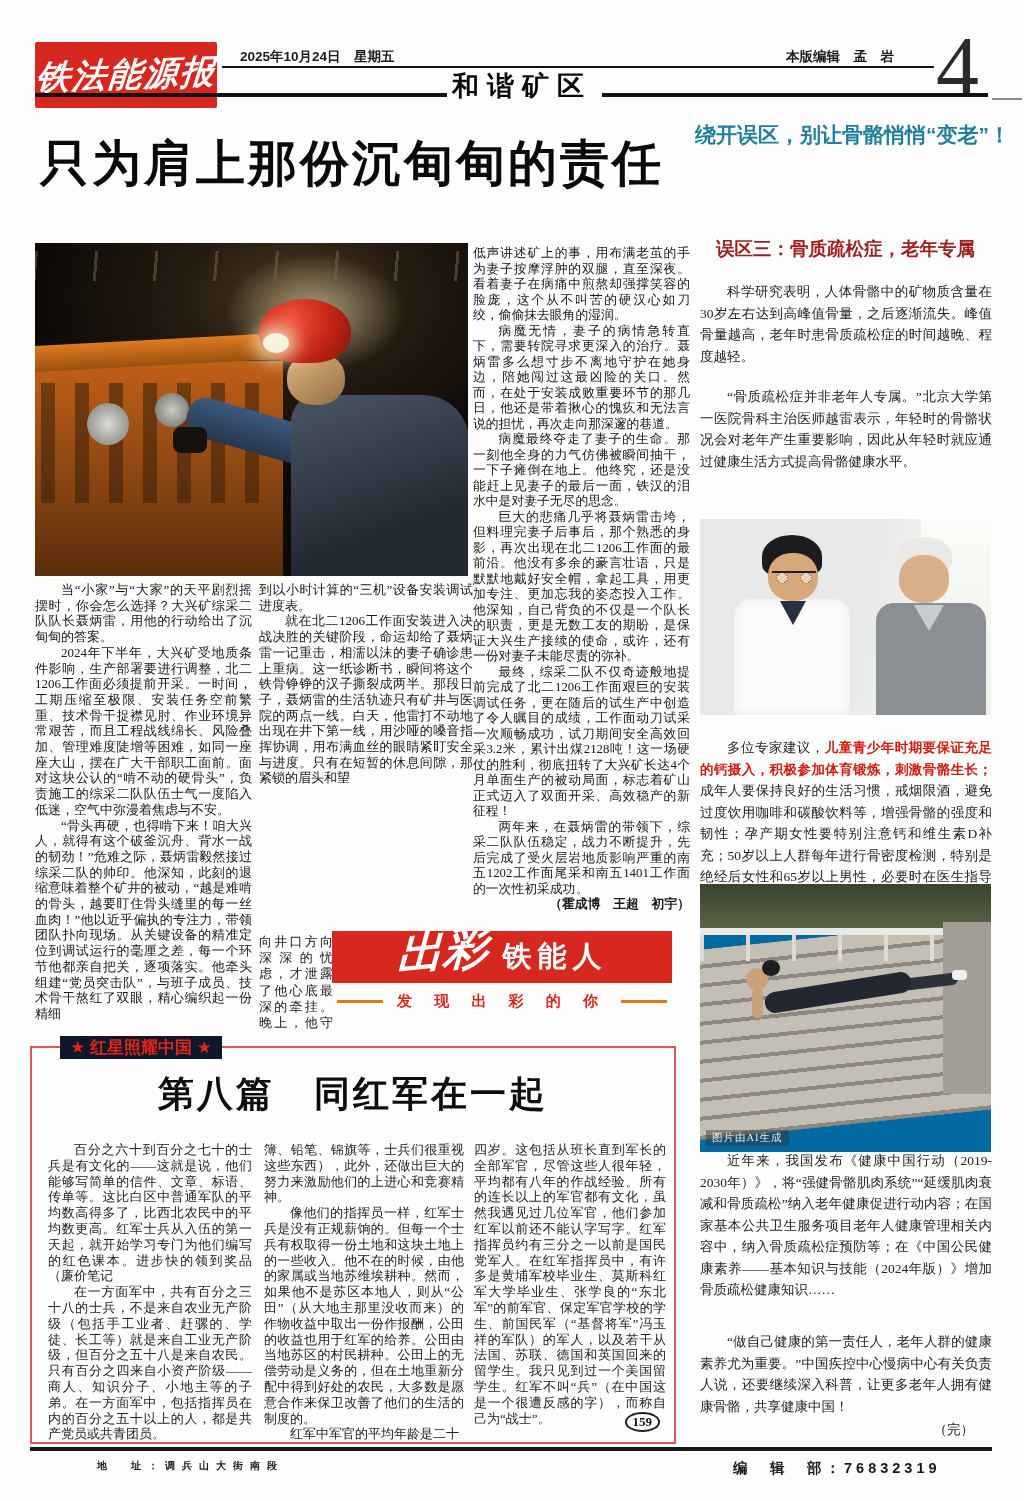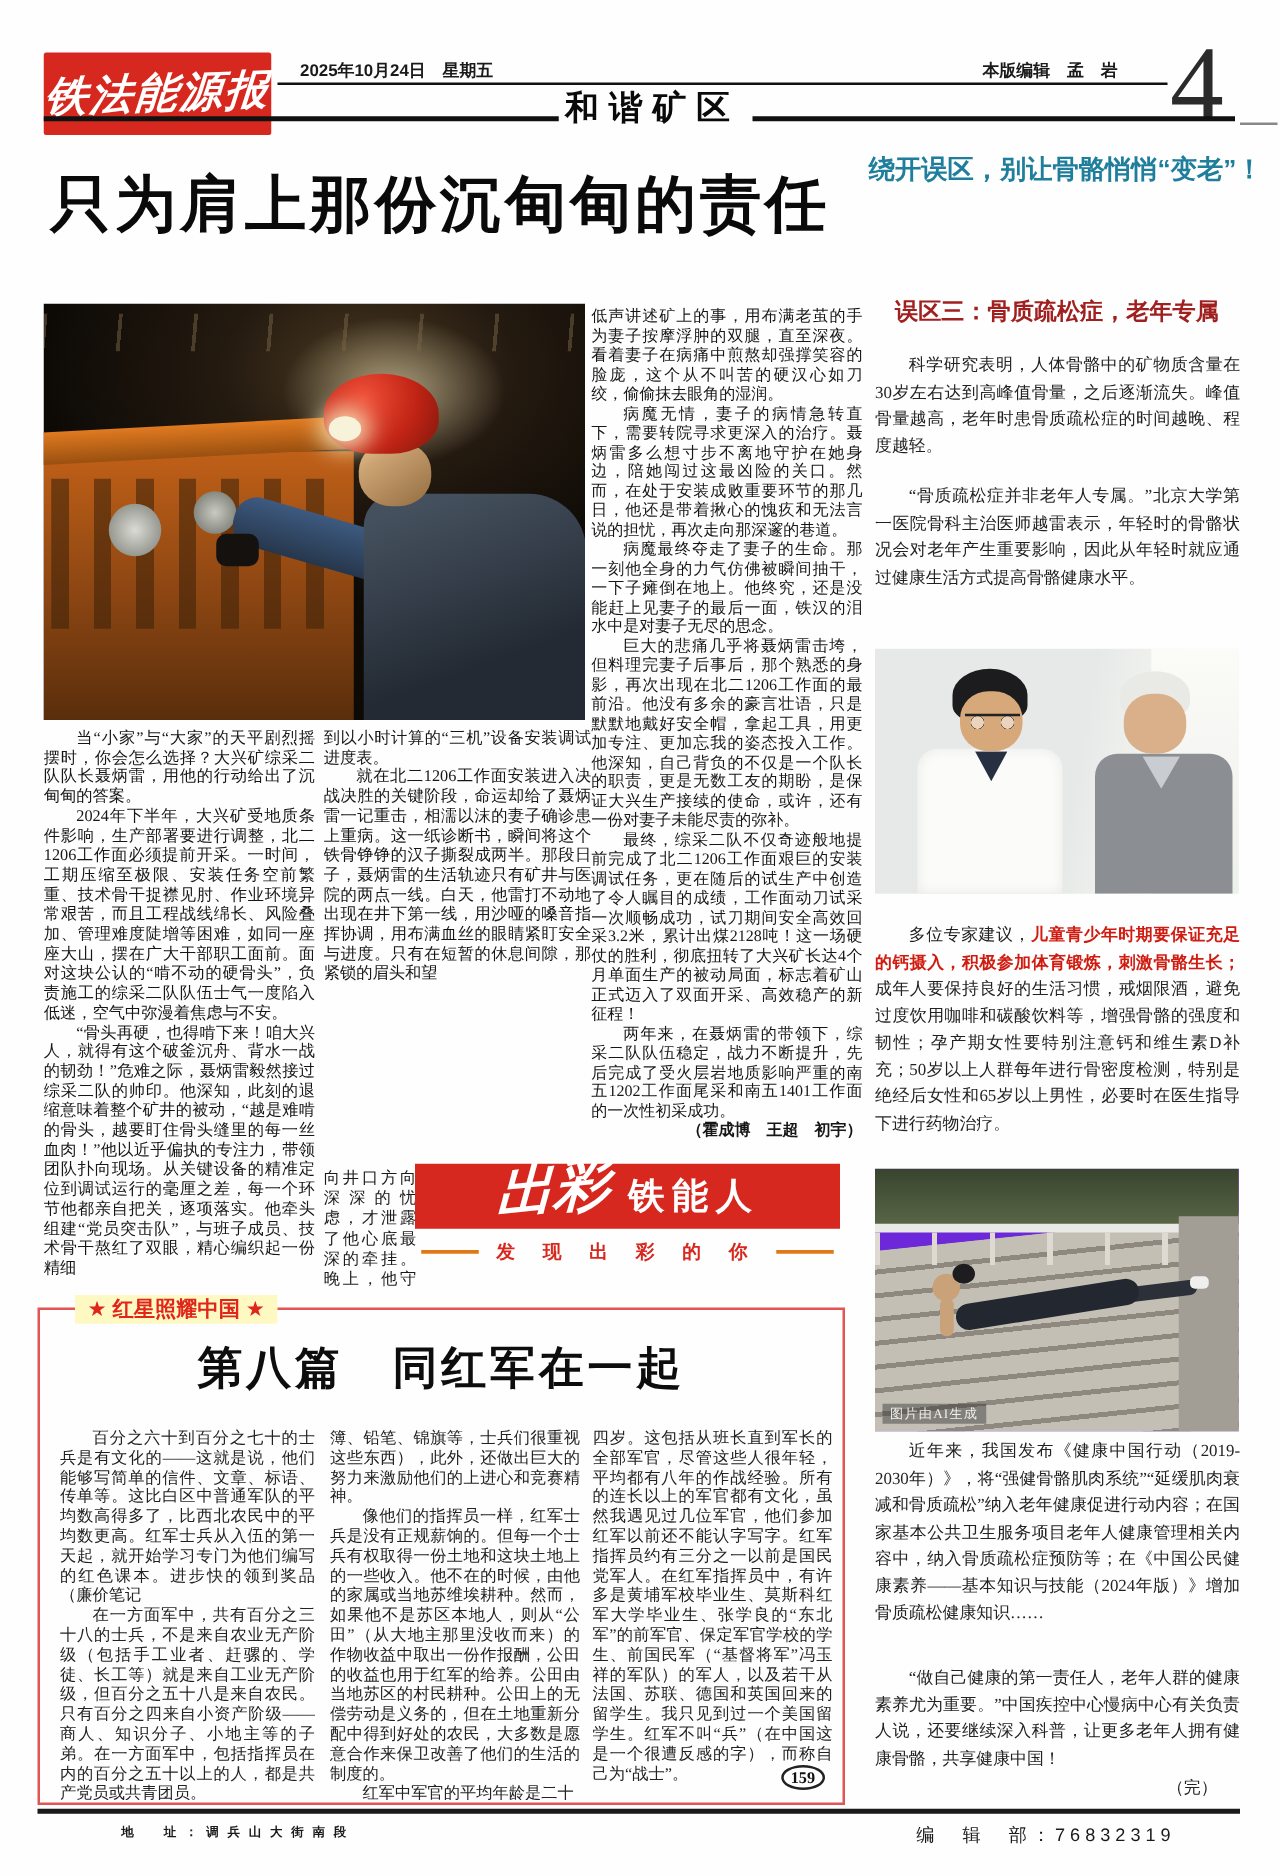--- a/index.html
+++ b/index.html
@@ -69,21 +69,21 @@
   .badge-bar{position:relative;width:340px;height:52px;background:#d6281e;display:flex;align-items:center;justify-content:center;}
   .badge-script{color:#fff;font-size:46px;font-weight:bold;font-style:italic;font-family:"DejaVu Serif",serif;
     transform:rotate(-6deg) skewX(-8deg);position:relative;top:-7px;margin-right:14px;white-space:nowrap;}
   .badge-rest{color:#fff;font-size:29px;font-weight:bold;letter-spacing:6px;white-space:nowrap;}
   .badge-tagrow{margin-top:9px;display:flex;align-items:center;justify-content:center;gap:14px;}
   .badge-dash{width:46px;height:3px;background:#e07818;}
   .badge-tag{color:#d6281e;font-size:15px;font-weight:bold;letter-spacing:9px;white-space:nowrap;}
 
   
   .rsbox{left:30px;top:1046px;width:642px;height:394px;border:2px solid #e25555;background:#fefefe;}
-  .rs-label{position:absolute;left:28px;top:-12px;background:#fef9c3;padding:0 10px;color:#e0251a;
+  .rs-label{position:absolute;left:28px;top:-12px;background:#0f172a;padding:0 10px;color:#e0251a;
     font-size:17px;font-weight:bold;white-space:nowrap;}
   .rs-headline{position:absolute;left:0;top:22px;width:100%;text-align:center;font-size:36px;font-weight:bold;
     letter-spacing:3px;color:#0d0d0d;white-space:nowrap;}
   .rs-col{position:absolute;top:94px;height:298px;font-size:13px;line-height:15.8px;text-align:justify;overflow:hidden;color:#222;}
   .rs-col p{margin:0;text-indent:2em;}
   .rs-col p.cont{text-indent:0;}
   .rs-c1{left:16px;width:204px;}
   .rs-c2{left:232px;width:200px;}
   .rs-c3{left:442px;width:192px;}
   .rs-badge{position:absolute;right:14px;bottom:10px;border:2px solid #222;border-radius:50%;
@@ -114,42 +114,42 @@
   .p2-doccoat{position:absolute;left:34px;top:80px;width:116px;height:116px;border-radius:16px 16px 0 0;background:#fbfbf9;
     box-shadow:inset 0 0 10px rgba(0,0,0,.08);}
   .p2-docshirt{position:absolute;left:80px;top:82px;width:26px;height:24px;background:#273042;
     clip-path:polygon(0 0,100% 0,50% 100%);}
   .p2-eldhair{position:absolute;left:196px;top:18px;width:56px;height:38px;border-radius:50% 50% 35% 35%;background:#e9e9e6;}
   .p2-eldface{position:absolute;left:199px;top:36px;width:50px;height:48px;border-radius:46%;background:#d9b08a;}
   .p2-eldbody{position:absolute;left:176px;top:84px;width:110px;height:112px;border-radius:18px 18px 0 0;background:#8b8f93;}
   .p2-eldshirt{position:absolute;left:214px;top:86px;width:30px;height:26px;background:#c9cdd1;clip-path:polygon(0 0,100% 0,50% 100%);}
 
   
-  .photo3{left:700px;top:935px;width:291px;height:210px;overflow:hidden;background:#6d28d9;}
+  .photo3{left:700px;top:884px;width:291px;height:268px;overflow:hidden;background:#0369a1;}
   .p3-foliage{position:absolute;left:0;top:0;width:291px;height:46px;
     background:linear-gradient(#39442e,#5a6647);}
   .p3-rail{position:absolute;left:0;top:44px;width:291px;height:7px;background:#e9e9e5;}
   .p3-posts{position:absolute;left:0;top:51px;width:291px;height:26px;
     background:repeating-linear-gradient(90deg,#dedad2 0 4px, rgba(0,0,0,0) 4px 46px);}
   .p3-stairs{position:absolute;left:-20px;top:50px;width:340px;height:190px;transform:skewY(-6deg);
     background:repeating-linear-gradient(180deg,#c4bfb5 0 15px, #8e887e 15px 19px);}
   .p3-sidewall{position:absolute;right:0;top:38px;width:48px;height:172px;background:#a39e95;}
   .p3-body{position:absolute;left:64px;top:98px;width:148px;height:21px;border-radius:12px;background:#23272f;transform:rotate(-9deg);}
   .p3-head{position:absolute;left:46px;top:84px;width:22px;height:22px;border-radius:50%;background:#caa27a;}
   .p3-bun{position:absolute;left:62px;top:76px;width:18px;height:16px;border-radius:50%;background:#1d1d20;}
   .p3-arm{position:absolute;left:52px;top:104px;width:11px;height:30px;border-radius:5px;background:#caa27a;}
   .p3-legs{position:absolute;left:196px;top:92px;width:62px;height:12px;border-radius:6px;background:#2c3038;transform:rotate(-7deg);}
   .p3-shoes{position:absolute;left:252px;top:86px;width:15px;height:10px;border-radius:4px;background:#efefed;}
   .p3-caption{position:absolute;left:6px;bottom:6px;background:rgba(50,50,50,.45);color:rgba(255,255,255,.88);
     font-size:10.5px;padding:1px 6px;letter-spacing:1px;}
 
   
   .f-line{left:30px;top:1447px;width:962px;height:4px;background:#1a1a1a;}
   .f-addr{left:97px;top:1459px;font-size:10px;font-weight:bold;letter-spacing:7px;}
-  .f-edit{left:733px;top:1459px;font-size:14.5px;font-weight:normal;letter-spacing:4px;}
+  .f-edit{left:733px;top:1459px;font-size:14.5px;font-weight:bold;letter-spacing:4px;}
 </style>
 </head>
 <body>
 
 <div class="abs logo-box">
   <span class="logo-text">铁法能源报</span>
 </div>
 <div class="abs m-date sans">2025年10月24日　星期五</div>
 <div class="abs m-editor sans">本版编辑　孟　岩</div>
 <div class="abs m-thinline"></div>

